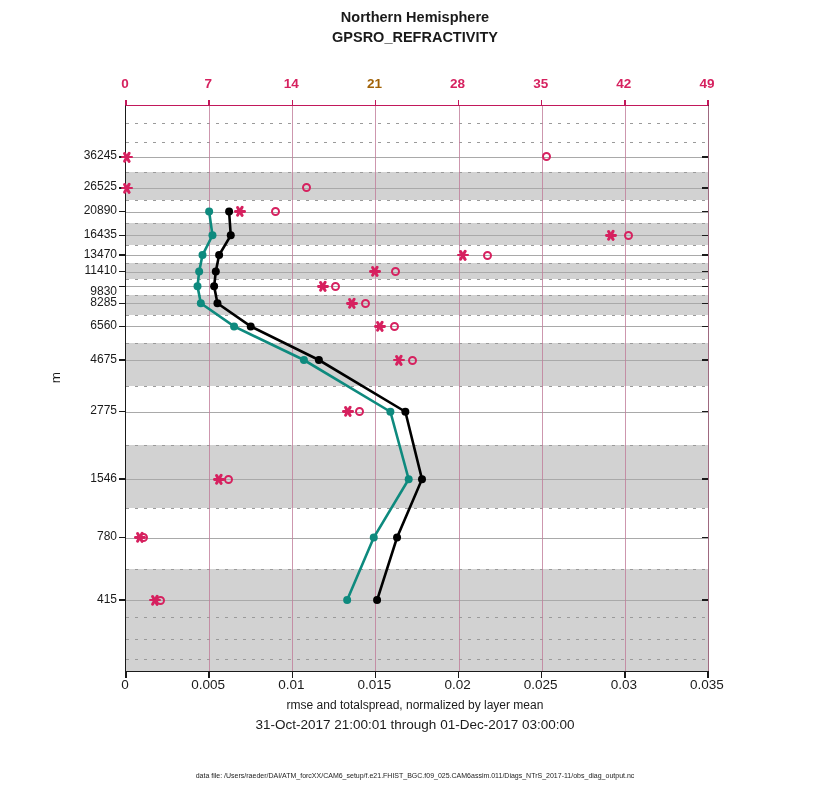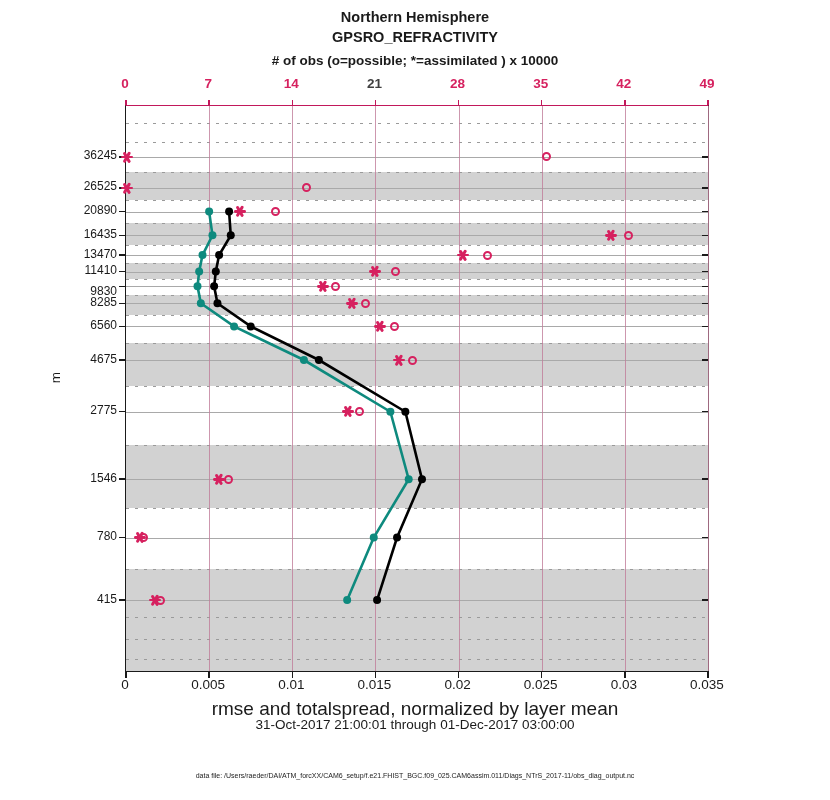--- a/index.html
+++ b/index.html
@@ -2,21 +2,21 @@
 <html><head>
 <meta charset="utf-8">
 <style>
   html,body{margin:0;padding:0;background:#fff;}
   #fig{position:relative;width:830px;height:800px;background:#fff;overflow:hidden;
        font-family:"Liberation Sans",sans-serif;color:#1a1a1a;}
   .ctr{position:absolute;left:0;width:830px;text-align:center;}
   #title1{top:9px;font-size:14.5px;font-weight:bold;}
   #title2{top:29px;font-size:14.5px;font-weight:bold;}
   #topLabel{top:53px;font-size:13.5px;font-weight:bold;}
-  #xlabel1{top:698px;font-size:19px;}
+  #xlabel1{top:698px;font-size:12px;}
   #xlabel2{top:717px;font-size:13.5px;}
   #footer{top:772px;font-size:7px;color:#222;}
   #ylabel{position:absolute;left:40px;top:370px;width:30px;font-size:13.5px;
           transform:rotate(-90deg);text-align:center;}
   #plot{position:absolute;left:125px;top:105px;width:582px;height:565px;
         border-left:1.4px solid #1a1a1a;border-right:1.4px solid #1a1a1a;
         border-bottom:1.4px solid #1a1a1a;border-top:1.4px solid #c2185b;
         box-sizing:content-box;}
   .band{position:absolute;left:0;width:582px;background:#d2d2d2;}
   .lyrline{position:absolute;left:0;width:582px;height:1px;background:#a9a9a9;}
@@ -43,21 +43,20 @@
   .legdot{position:absolute;left:16px;top:-3px;width:9px;height:9px;border-radius:50%;}
   .legtext{color:#2424cf;white-space:nowrap;}
   svg{position:absolute;left:0;top:0;overflow:visible;}
 </style>
 </head>
 <body>
 
 <div id="fig">
   <div id="title1" class="ctr">Northern Hemisphere</div>
   <div id="title2" class="ctr">GPSRO_REFRACTIVITY</div>
-  <div id="topLabel" class="ctr"># of obs (o=possible; *=assimilated ) x 10000</div>
   <div id="ylabel">m</div>
 
   <div id="plot">
       <div class="band" style="top: 66.4357px; height: 27.3154px; background: rgb(210, 210, 210);"></div>
       <div class="band" style="top: 117.48px; height: 21.7522px; background: rgb(210, 210, 210);"></div>
       <div class="band" style="top: 157.322px; height: 15.6163px; background: rgb(210, 210, 210);"></div>
       <div class="band" style="top: 188.803px; height: 20.0491px; background: rgb(210, 210, 210);"></div>
       <div class="band" style="top: 237.218px; height: 42.6483px; background: rgb(210, 210, 210);"></div>
       <div class="band" style="top: 339.46px; height: 62.9117px; background: rgb(210, 210, 210);"></div>
       <div class="band" style="top: 462.825px; height: 102.175px; background: rgb(210, 210, 210);"></div>
@@ -280,18 +279,18 @@
     <div class="xlab" style="left: 173.143px;">0.005</div>
     <div class="xlab" style="left: 256.286px;">0.01</div>
     <div class="xlab" style="left: 339.429px;">0.015</div>
     <div class="xlab" style="left: 422.571px;">0.02</div>
     <div class="xlab" style="left: 505.714px;">0.025</div>
     <div class="xlab" style="left: 588.857px;">0.03</div>
     <div class="xlab" style="left: 672px;">0.035</div>
     <div class="toplab" style="left: 90px; color: rgb(214, 33, 95);">0</div>
     <div class="toplab" style="left: 173.143px; color: rgb(214, 33, 95);">7</div>
     <div class="toplab" style="left: 256.286px; color: rgb(214, 33, 95);">14</div>
-    <div class="toplab" style="left: 339.429px; color: #404040;">21</div>
+    <div class="toplab" style="left: 339.429px; color: #a16207;">21</div>
     <div class="toplab" style="left: 422.571px; color: rgb(214, 33, 95);">28</div>
     <div class="toplab" style="left: 505.714px; color: rgb(214, 33, 95);">35</div>
     <div class="toplab" style="left: 588.857px; color: rgb(214, 33, 95);">42</div>
     <div class="toplab" style="left: 672px; color: rgb(214, 33, 95);">49</div>
   </div>
 
 </body></html>

